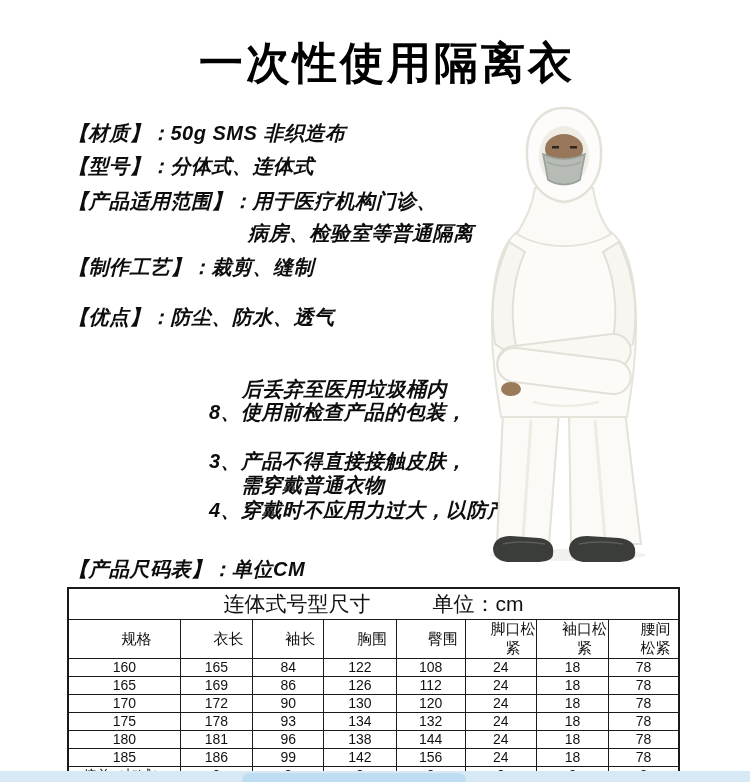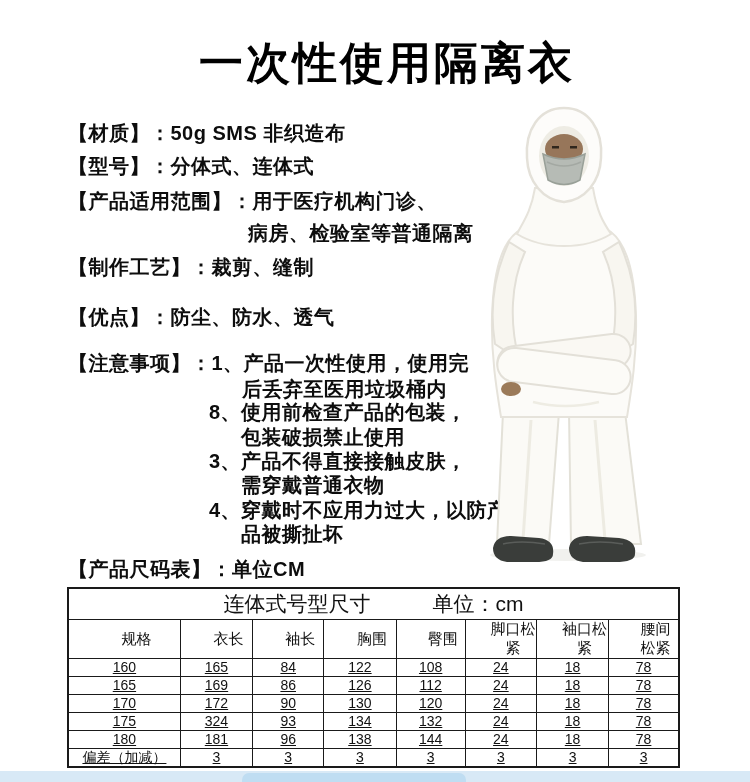--- a/index.html
+++ b/index.html
@@ -1,57 +1,54 @@
 <!DOCTYPE html>
 <html><head>
 <meta charset="utf-8">
 <style>
   html,body{margin:0;padding:0;background:#fff;}
   .page{position:relative;width:750px;height:782px;background:#ffffff;overflow:hidden;
         font-family:"Liberation Sans","DejaVu Sans",sans-serif;color:#111;}
   .page-title{position:absolute;top:22px;left:0;width:100%;margin:12px;text-align:center;
         font-size:44px;font-weight:800;letter-spacing:3px;color:#000;}
-  .spec{position:absolute;font-size:20px;font-weight:600;white-space:nowrap;letter-spacing:.5px;color:#0d0d0d;}
+  .spec{position:absolute;font-size:20px;font-weight:600;white-space:nowrap;letter-spacing:.5px;color:#0d0d0d;font-style:italic;}
   
   .size-table{position:absolute;left:67px;top:587px;width:613px;border-collapse:collapse;
         table-layout:fixed;border:2px solid #1a1a1a;background:#fff;}
   .size-table th,.size-table td{border:1px solid #1a1a1a;text-align:center;padding:0;
         font-weight:400;color:#111;overflow:hidden;}
   .title-cell{height:30px;font-size:21px;font-weight:700;}
   .title-cell .title-flex{display:flex;justify-content:center;align-items:center;gap:62px;}
   .head-row th{height:23px;font-size:15px;font-weight:500;padding-left:24px;}
-  .size-table tbody td{height:17px;font-size:14px;line-height:17px;text-decoration:underline;}
+  .size-table tbody td{height:17px;font-size:14px;line-height:17px;}
   
   .photo{position:absolute;left:473px;top:102px;width:260px;height:460px;}
   
   .band{position:absolute;left:0;top:771px;width:750px;height:11px;background:#d8e9f6;}
   .band-tab{position:absolute;left:242px;top:2px;width:224px;height:9px;background:#bfddf2;
         border-radius:7px 7px 0 0;}
 </style>
 </head>
 <body>
 
 <div class="page">
 
   <h1 class="page-title">一次性使用隔离衣</h1>
 
   <div class="spec" style="left:68px;top:120px">【材质】：50g SMS 非织造布</div>
   <div class="spec" style="left:68px;top:153px">【型号】：分体式、连体式</div>
   <div class="spec" style="left:68px;top:188px">【产品适用范围】：用于医疗机构门诊、</div>
   <div class="spec" style="left:248px;top:220px">病房、检验室等普通隔离</div>
   <div class="spec" style="left:68px;top:254px">【制作工艺】：裁剪、缝制</div>
   <div class="spec" style="left:68px;top:304px">【优点】：防尘、防水、透气</div>
-  <div class="spec" style="left:68px;top:350px"><span>【注意事项】：</span><span>1、产品一次性使用，使用完</span></div>
   <div class="spec" style="left:242px;top:376px">后丢弃至医用垃圾桶内</div>
   <div class="spec" style="left:209px;top:399px">8、使用前检查产品的包装，</div>
-  <div class="spec" style="left:241px;top:424px">包装破损禁止使用</div>
   <div class="spec" style="left:209px;top:448px">3、产品不得直接接触皮肤，</div>
   <div class="spec" style="left:241px;top:472px">需穿戴普通衣物</div>
   <div class="spec" style="left:209px;top:497px">4、穿戴时不应用力过大，以防产</div>
-  <div class="spec" style="left:241px;top:521px">品被撕扯坏</div>
   <div class="spec" style="left:68px;top:556px">【产品尺码表】：单位CM</div>
 
   <div class="photo">
     <svg viewBox="0 0 260 460" width="260" height="460">
       <ellipse cx="95" cy="453" rx="78" ry="6" fill="#f1f1ee"></ellipse>
 
       <path d="M30 310 L86 310 L76 442 L24 442 Z" fill="#fbfaf6" stroke="#e3e1d8" stroke-width="2"></path>
       <path d="M96 310 L152 310 L168 442 L98 442 Z" fill="#fbfaf6" stroke="#e3e1d8" stroke-width="2"></path>
       <path d="M58 318 L50 438" stroke="#edebe2" fill="none" stroke-width="3"></path>
       <path d="M122 318 L132 438" stroke="#edebe2" fill="none" stroke-width="3"></path>
@@ -139,34 +136,44 @@
           <td>172</td>
           <td>90</td>
           <td>130</td>
           <td>120</td>
           <td>24</td>
           <td>18</td>
           <td>78</td>
       </tr>
       <tr>
         <td>175</td>
-          <td>324</td>
+          <td>178</td>
           <td>93</td>
           <td>134</td>
           <td>132</td>
           <td>24</td>
           <td>18</td>
           <td>78</td>
       </tr>
       <tr>
         <td>180</td>
           <td>181</td>
           <td>96</td>
           <td>138</td>
           <td>144</td>
+          <td>24</td>
+          <td>18</td>
+          <td>78</td>
+      </tr>
+      <tr>
+        <td>185</td>
+          <td>186</td>
+          <td>99</td>
+          <td>142</td>
+          <td>156</td>
           <td>24</td>
           <td>18</td>
           <td>78</td>
       </tr>
       <tr>
         <td>偏差（加减）</td>
           <td>3</td>
           <td>3</td>
           <td>3</td>
           <td>3</td>

